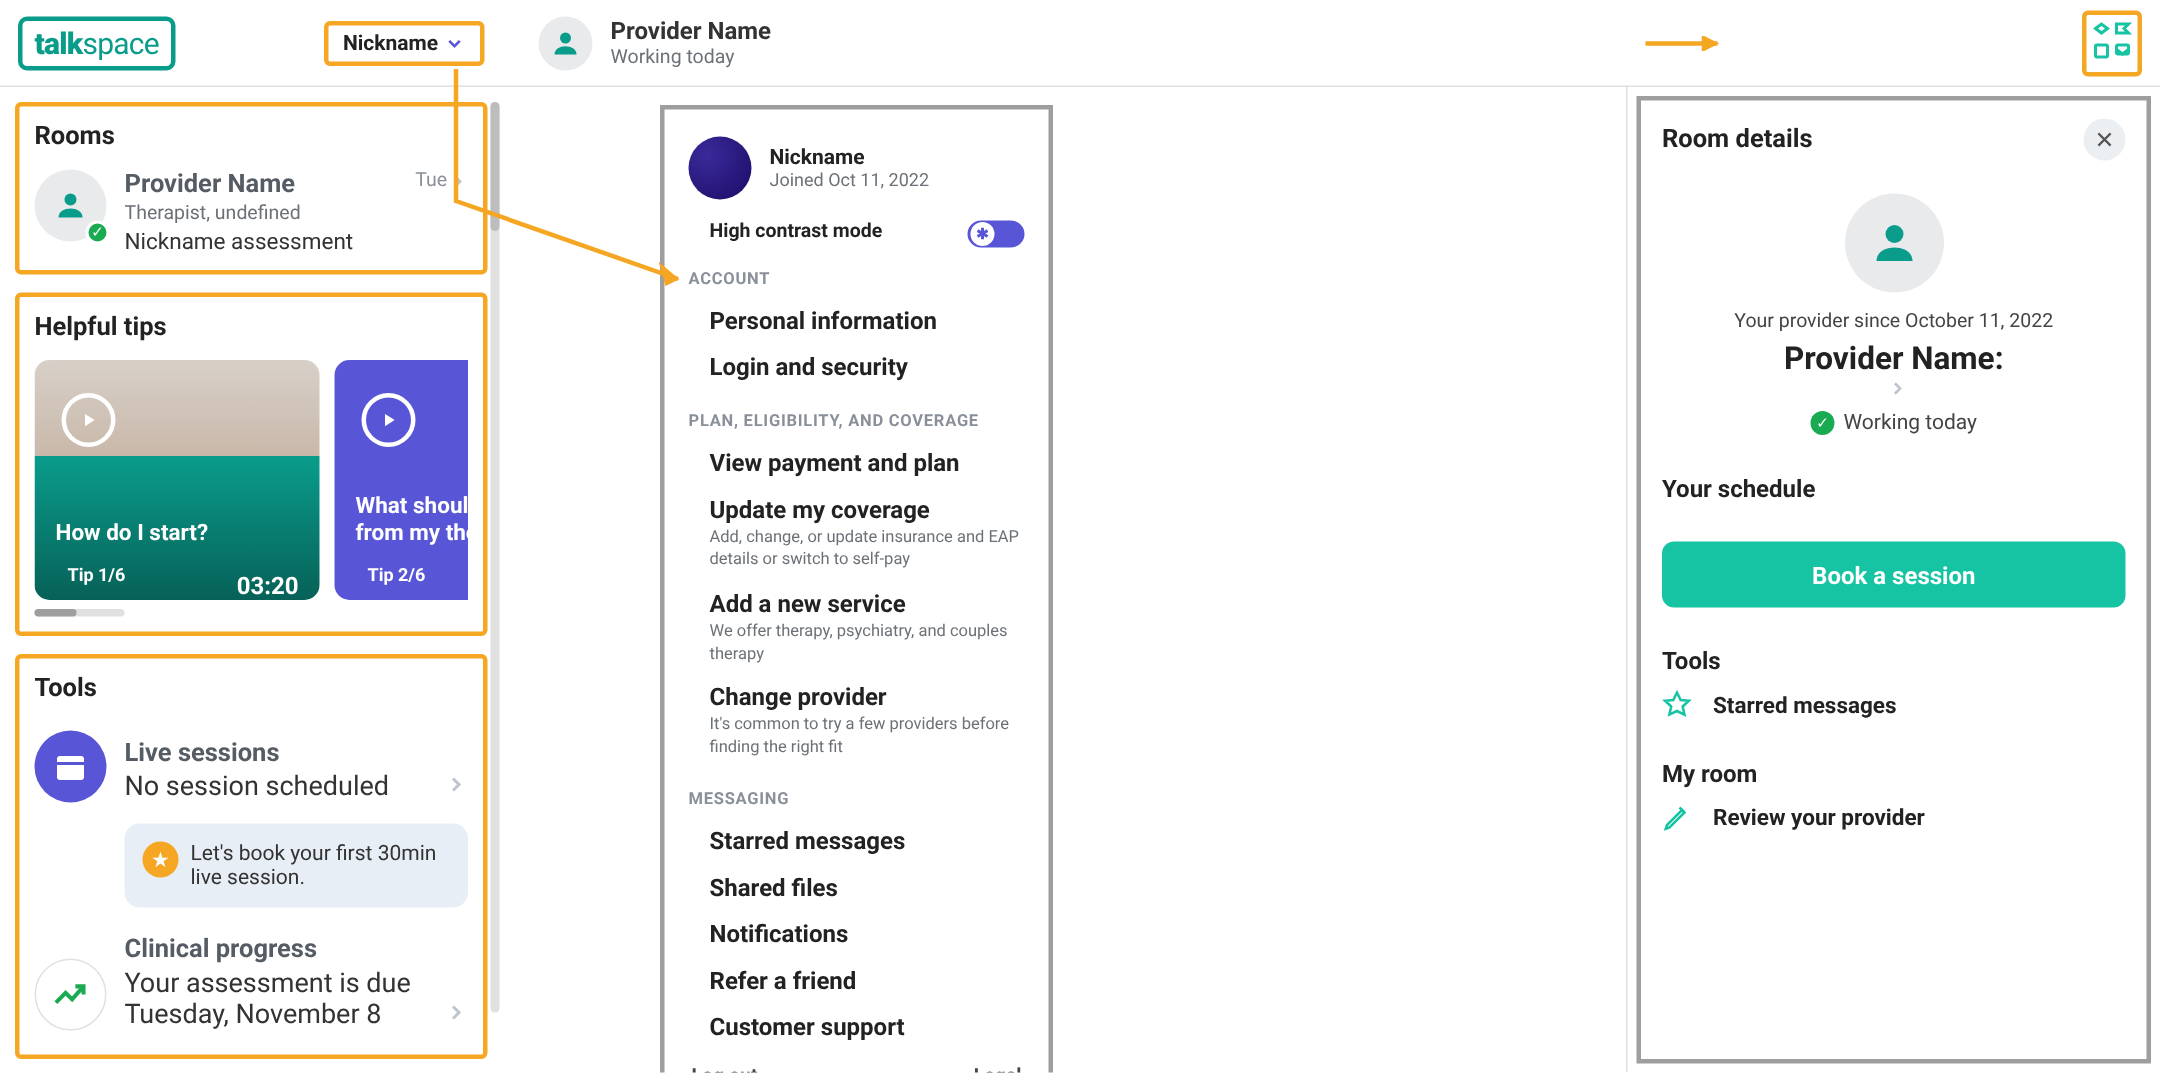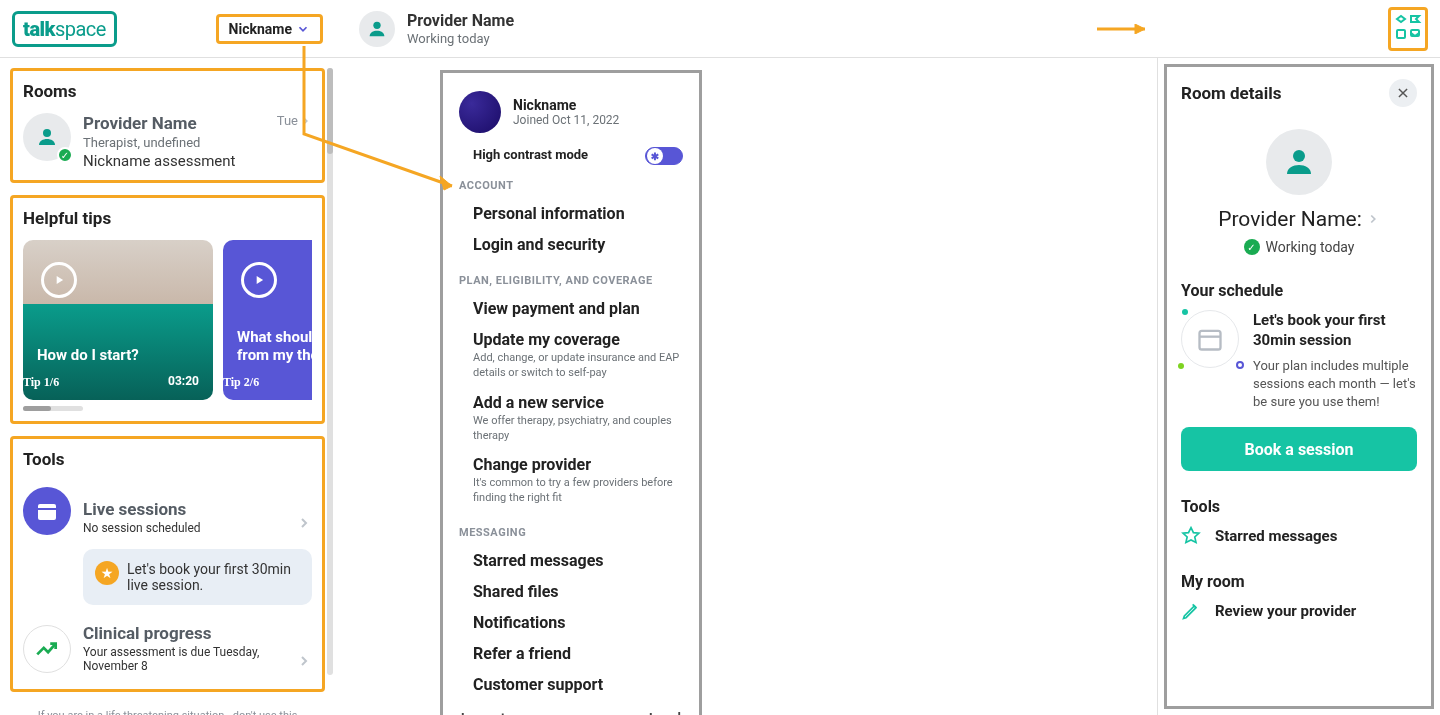--- a/index.html
+++ b/index.html
@@ -31,31 +31,31 @@
     .room-info .role { font-size:13px; color:#6b7176; margin:2px 0; }
     .room-info .ca { font-size:15px; color:#333; }
     .room-day { margin-left:auto; display:flex; align-items:center; color:#8a9099; font-size:13px; }
 
     .tips-scroll { display:flex; overflow:hidden; }
     .tip-card { width:190px; height:160px; border-radius:10px; margin-right:10px; position:relative; overflow:hidden; flex-shrink:0; color:#fff; }
     .tip1 { background:linear-gradient(to bottom,#d8d0c8 0%, #c9b8aa 40%, #0a9c8b 40%, #076158 100%); }
     .tip2 { background:#5856d6; }
     .play { position:absolute; top:22px; left:18px; width:36px; height:36px; border-radius:50%; border:3px solid #fff; display:flex; align-items:center; justify-content:center; }
     .tip-title { position:absolute; left:14px; bottom:36px; font-size:15px; font-weight:700; width:80%; }
-    .tip-meta { position:absolute; left:0; bottom:10px; font-size:12px; font-weight:700;font-family:Liberation Serif, serif; }
-    .tip-dur { position:absolute; right:14px; bottom:12px; font-size:12px; font-weight:700; }
+    .tip-meta { position:absolute; left:22px; bottom:10px; font-size:12px; font-weight:700; }
+    .tip-dur { position:absolute; right:14px; bottom:0; font-size:16px; font-weight:700; }
     .tips-ind { height:5px; width:60px; background:#e0e0e0; border-radius:3px; margin-top:6px; }
     .tips-ind .bar { width:28px; height:5px; background:#9e9e9e; border-radius:3px; }
 
     .tool-row { display:flex; align-items:flex-end; padding:6px 0; }
     .tool-icon { width:48px; height:48px; border-radius:50%; display:flex; align-items:center; justify-content:center; margin-right:12px; flex-shrink:0; }
     .ti-blue { background:#5856d6; }
     .ti-white { background:#fff; border:1px solid #e0e0e0; }
     .tool-col .tt { font-size:17px; font-weight:700; color:#555c64; }
-    .tool-col .ts { font-size:12px; color:#333; margin-top:2px; }
+    .tool-col .ts { font-size:18px; color:#333; margin-top:2px; }
     .tool-chev { margin-left:auto; color:#bfc5cc; }
     .tool-callout { background:#e8eef5; border-radius:10px; padding:12px; margin:8px 0 12px 60px; display:flex; align-items:flex-start; }
     .star-badge { width:24px; height:24px; border-radius:50%; background:#f5a623; color:#fff; display:flex; align-items:center; justify-content:center; font-size:14px; margin-right:8px; flex-shrink:0; }
     .foot { font-size:11px; color:#8a9099; text-align:center; padding:4px 20px; line-height:1.4; }
 
     .center { flex:1; position:relative; }
     .dropdown { position:absolute; left:105px; top:12px; width:262px; border:3px solid #9e9e9e; background:#fff; padding:18px 16px 14px; }
     .dd-head { display:flex; align-items:center; margin-bottom:14px; }
     .dd-avatar { width:42px; height:42px; border-radius:50%; background:radial-gradient(circle at 30% 30%, #3a2a9a, #1a0b66); margin-right:12px; flex-shrink:0; }
     .dd-head .nn { font-weight:700; font-size:14px; }
@@ -63,28 +63,28 @@
     .hcm { display:flex; justify-content:space-between; margin:4px 0 14px 14px; font-size:13px; font-weight:700; color:#222; }
     .toggle { width:38px; height:18px; border-radius:10px; background:#5856d6; border:1px solid #5856d6; position:relative; }
     .toggle .knob { position:absolute; left:1px; top:0; width:16px; height:16px; border-radius:50%; background:#fff; display:flex; align-items:center; justify-content:center; color:#5856d6; font-size:10px; font-weight:700; }
     .dd-sh { font-size:11px; font-weight:700; letter-spacing:0.5px; color:#8a9099; margin:6px 0; }
     .dd-item { padding:6px 0 6px 14px; cursor:pointer; }
     .dd-item .lbl { font-size:16px; font-weight:700; color:#222; }
     .dd-item .sub { font-size:11px; color:#6b7176; margin-top:2px; line-height:1.35; }
     .dd-foot { display:flex; justify-content:space-between; margin-top:10px; padding:0 2px; }
     .dd-foot span { font-size:13px; font-weight:700; color:#444; cursor:pointer;text-align:center; }
 
-    .right-panel { width:283px; border-left:1px solid #e0e0e0; }
+    .right-panel { width:356px; border-left:1px solid #e0e0e0; }
     .rp-inner { margin:6px; border:3px solid #9e9e9e; padding:12px 14px; height:calc(100% - 12px); }
     .rp-head { display:flex; align-items:center; justify-content:space-between; }
     .rp-head h2 { font-size:17px; font-weight:700; }
     .close-x { width:28px; height:28px; border-radius:50%; background:#eceff2; display:flex; align-items:center; justify-content:center; cursor:pointer; color:#555; }
     .rp-av { width:66px; height:66px; border-radius:50%; background:#e8eaec; display:flex; align-items:center; justify-content:center; margin:22px auto 12px; }
     .rp-since { font-size:13px; color:#444; text-align:center; }
-    .rp-pn { font-size:21px; font-weight:400; text-align:center; margin-top:6px; color:#222; display:flex; align-items:center; justify-content:center; }
+    .rp-pn { font-size:21px; font-weight:700; text-align:center; margin-top:6px; color:#222; display:flex; align-items:center; justify-content:center;flex-direction:column; }
     .rp-pn svg { margin-left:4px; color:#bfc5cc; }
     .rp-status { display:flex; align-items:center; justify-content:center; color:#444; font-size:14px; margin-top:8px; }
     .rp-status .ok { width:16px; height:16px; border-radius:50%; background:#1aab52; color:#fff; display:flex; align-items:center; justify-content:center; font-size:10px; margin-right:6px; }
     .rp-sh { font-size:16px; font-weight:700; margin:26px 0 10px; }
     .sched { display:flex; align-items:flex-start; }
     .sched-ic { position:relative; width:58px; height:58px; border-radius:50%; border:1px solid #e6e8eb; display:flex; align-items:center; justify-content:center; margin-right:14px; flex-shrink:0; }
     .dot { position:absolute; width:6px; height:6px; border-radius:50%; }
     .dot.tl { top:-2px; left:0; background:#16c4a4; }
     .dot.bl { bottom:-2px; left:-4px; background:#7ed321; }
     .dot.ring { border:2px solid #5856d6; width:8px; height:8px; border-radius:50%; right:-6px; bottom:-2px; background:none; }
@@ -314,47 +314,33 @@
             </svg>
         </div>
       </div>
 
       <div class="rp-av">
         <svg width="36" height="36" viewBox="0 0 24 24" fill="#0a9c8b">
             <circle cx="12" cy="8" r="4"></circle>
             <path d="M4 20c0-4 4-6 8-6s8 2 8 6z"></path>
           </svg>
       </div>
+      <div class="rp-since">Your provider since October 11, 2022</div>
       <div class="rp-pn">
         <span>Provider Name:</span>
         <svg width="14" height="14" viewBox="0 0 24 24">
             <path fill="none" stroke="#bfc5cc" stroke-width="3" d="M9 6l6 6-6 6"></path>
           </svg>
       </div>
       <div class="rp-status">
         <div class="ok">✓</div>
         <span>Working today</span>
       </div>
 
       <div class="rp-sh">Your schedule</div>
-      <div class="sched">
-        <div class="sched-ic">
-          <svg width="28" height="28" viewBox="0 0 24 24" fill="none" stroke="#b6bcc4" stroke-width="2">
-              <rect x="3" y="5" width="18" height="16" rx="2"></rect>
-              <path d="M3 10h18"></path>
-            </svg>
-          <div class="dot tl"></div>
-            <div class="dot bl"></div>
-            <div class="dot ring"></div>
-        </div>
-        <div class="sched-t">
-          <div class="st1">Let's book your first 30min session</div>
-          <div class="st2">Your plan includes multiple sessions each month — let's be sure you use them!</div>
-        </div>
-      </div>
       <button class="book-btn">Book a session</button>
 
       <div class="rp-sh">Tools</div>
       <div class="rp-link">
         <svg width="20" height="20" viewBox="0 0 24 24" fill="none" stroke="#16c4a4" stroke-width="2">
             <path d="M12 2l2.9 6 6.6.6-5 4.6 1.5 6.5L12 16.8 5.9 19.7l1.5-6.5-5-4.6 6.6-.6z"></path>
           </svg>
         <span>Starred messages</span>
       </div>
 

